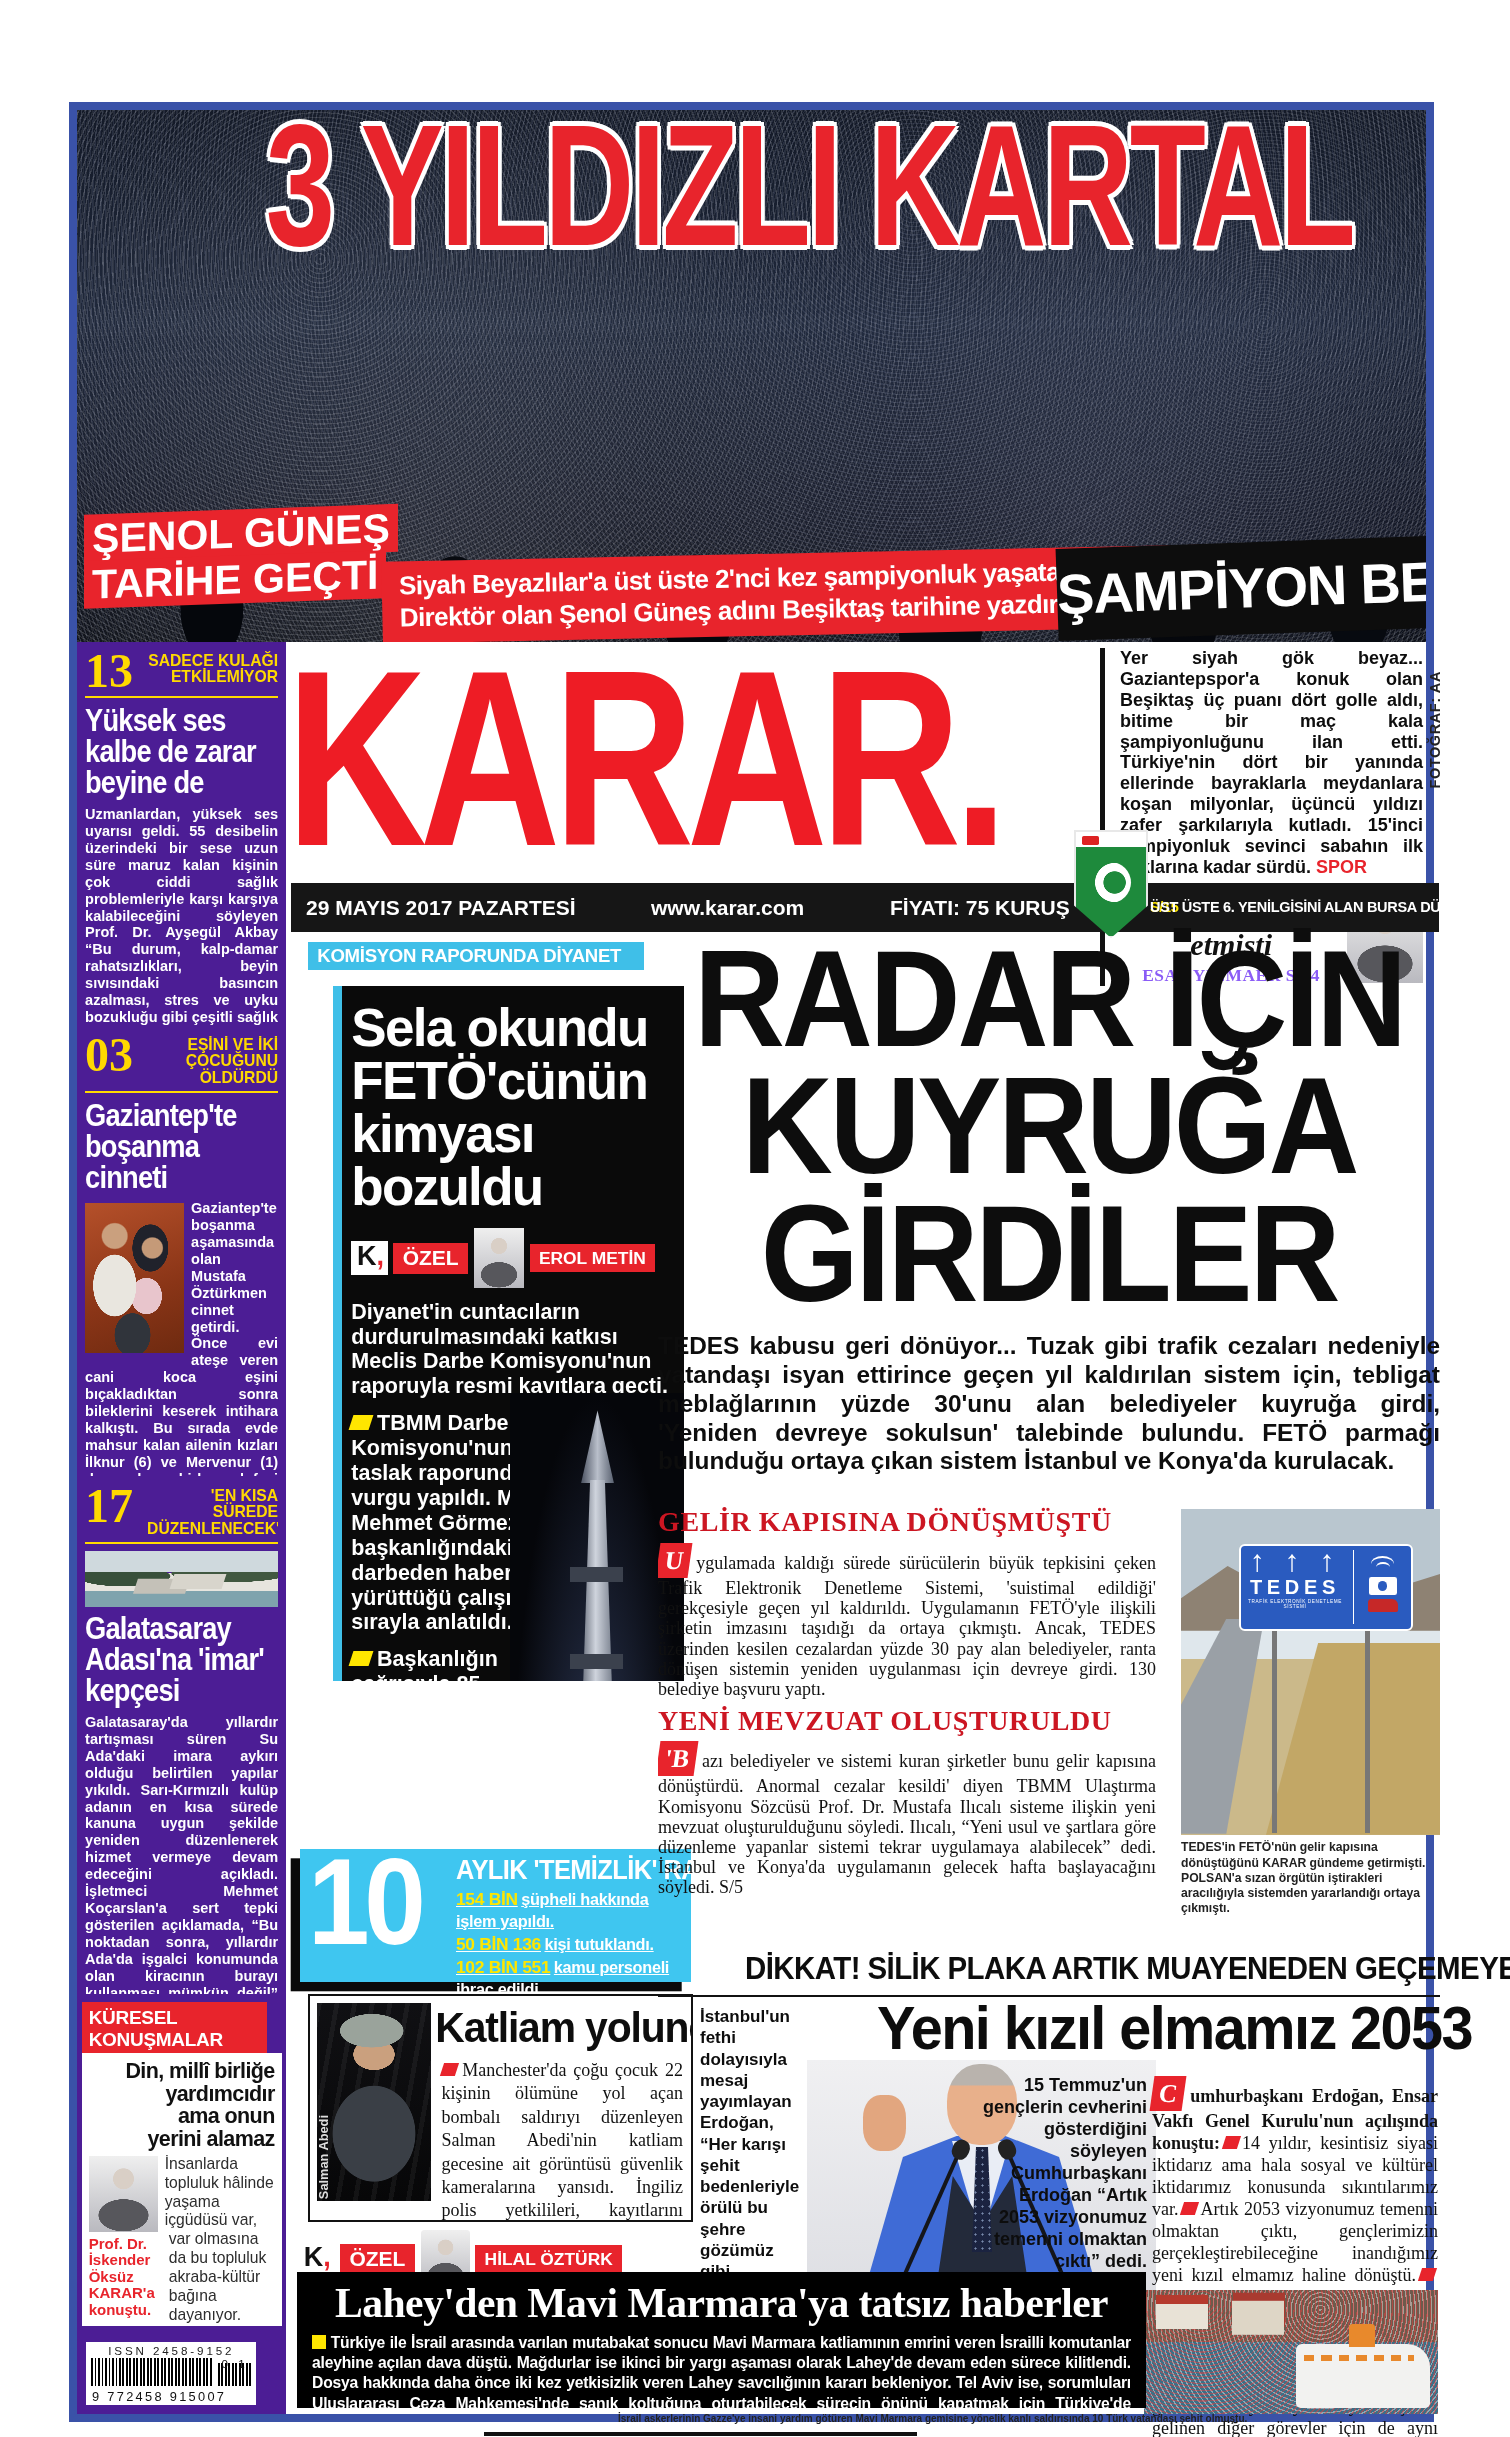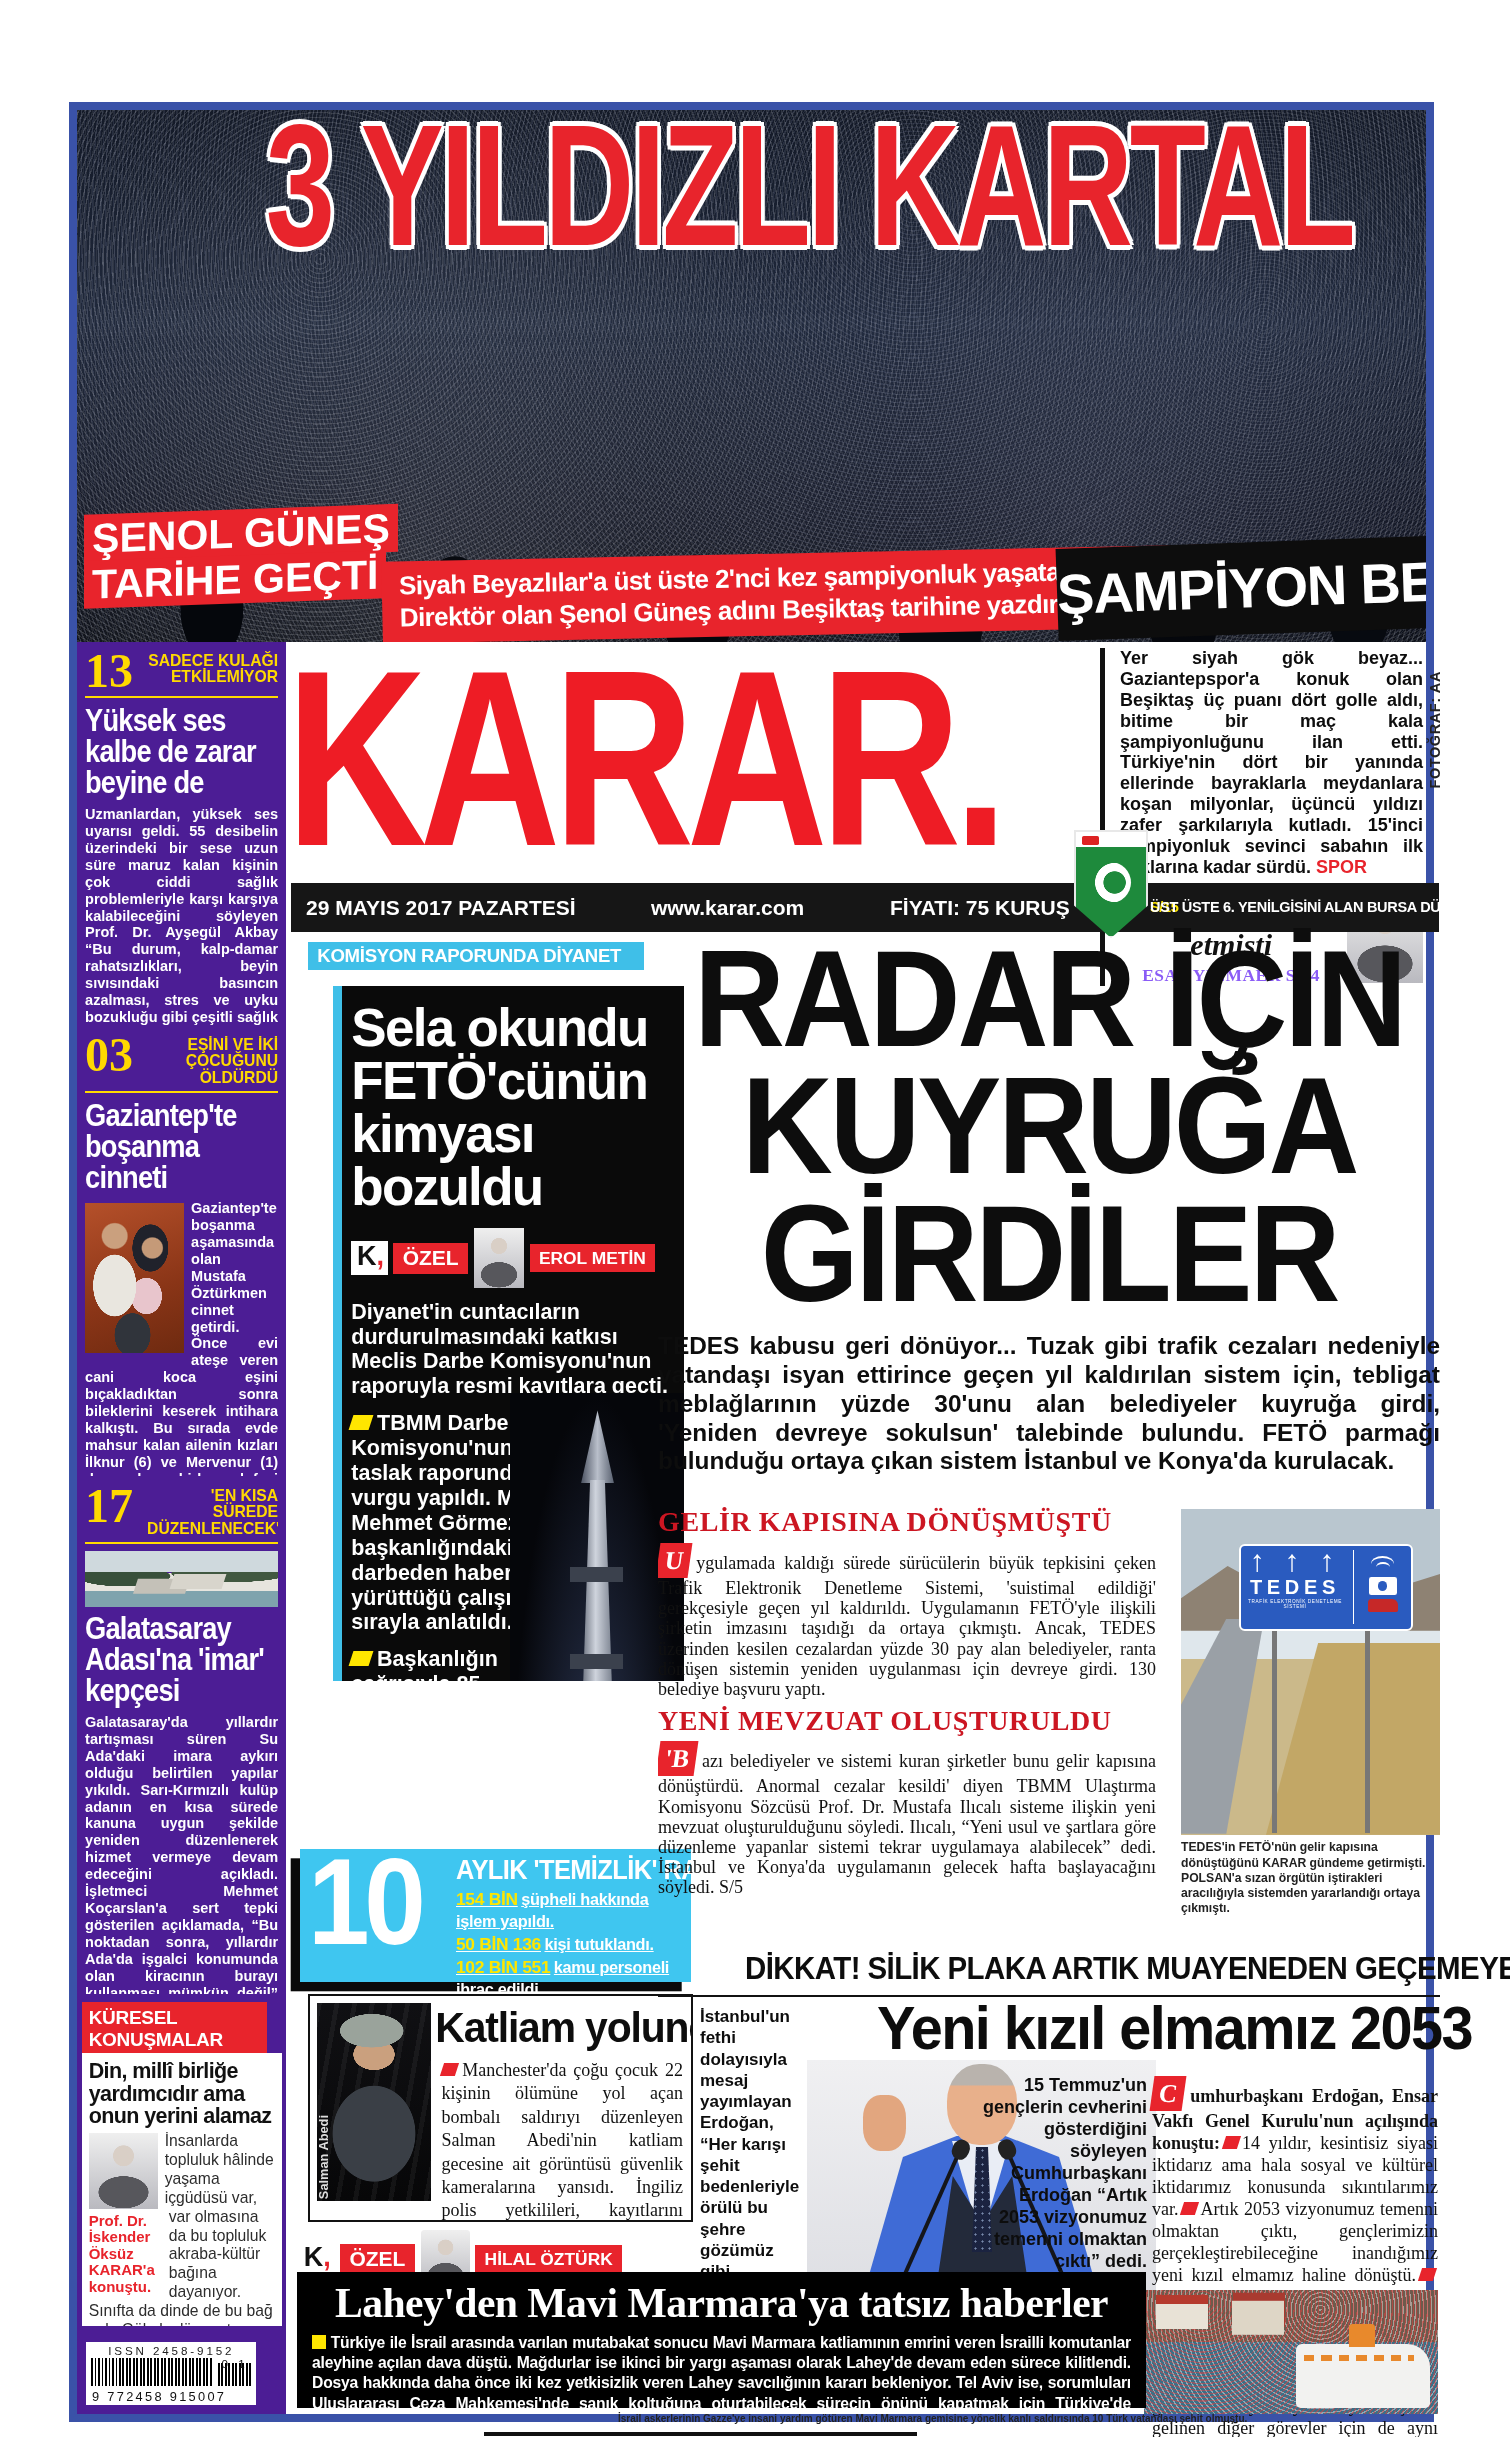--- a/index.html
+++ b/index.html
@@ -115,22 +115,22 @@
        linear-gradient(180deg, transparent 0 40%, #e7e5de 40% 72%, #7fa3ad 72% 100%);}
   .suada-photo::after{content:"";position:absolute;margin-left:87px;margin-top:23px;
       width:52px;height:15px;background:#d8d5cc;transform:skewX(-18deg);box-shadow:-35px 4.7px 0 #c4c1b8;}
 
   .kuresel-head{position:absolute;left:4.7px;width:185px;background:#e8242c;color:#fff;
       padding:4.7px 7px 3.5px;box-sizing:border-box;}
   .kh-title{font-weight:900;font-size:19px;letter-spacing:-0.3px;}
   .kh-author{color:#ffe600;font-style:italic;font-weight:700;font-size:16.3px;margin-top:1.2px;}
   .kuresel-box{position:absolute;left:4.7px;width:200px;background:#fff;padding:7px 7px 5.8px;
       box-sizing:border-box;overflow:hidden;}
-  .kb-title{font-weight:900;font-size:21.5px;line-height:1.05;color:#111;text-align:left;
-      letter-spacing:-0.6px;}
+  .kb-title{font-weight:900;font-size:21.5px;line-height:1.05;color:#111;text-align:right;
+      letter-spacing:-0.6px;margin-left:35px;}
   .kb-photo{float:left;width:69px;height:76px;margin:5.8px 7px 3.5px 0;}
   .kb-cap{float:left;clear:left;width:73px;color:#e8242c;font-weight:900;font-size:15px;
       line-height:1.1;margin-right:7px;}
   .kb-body{font-size:15.7px;color:#2d2d2d;line-height:1.2;margin-top:4.7px;text-align:left;}
 
   .barcode{position:absolute;left:9.3px;width:170px;height:63px;background:#fff;
       padding:2.3px 4.7px;box-sizing:border-box;}
   .bc-issn{text-align:center;font-size:11.6px;letter-spacing:2.9px;color:#222;}
   .bc-row{display:flex;align-items:flex-end;gap:5.8px;margin-top:1.2px;}
   .bc-lines{width:122px;height:28px;

